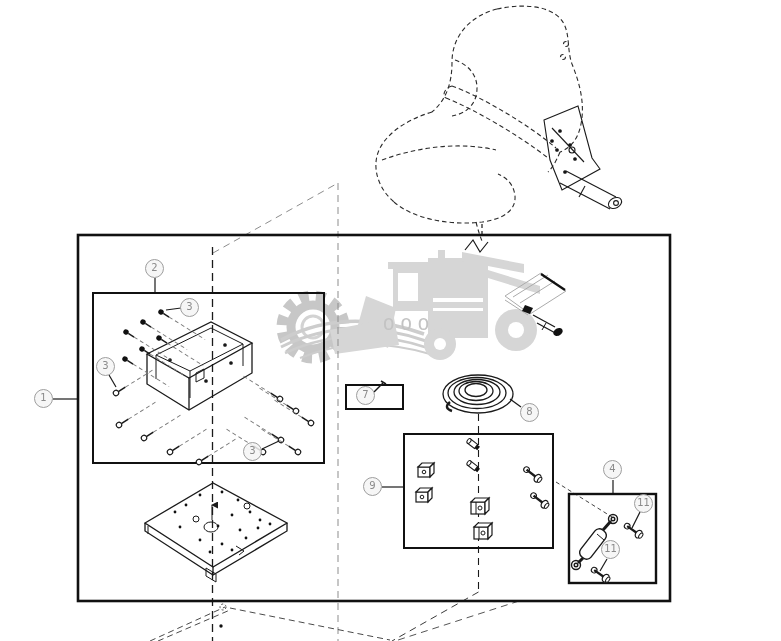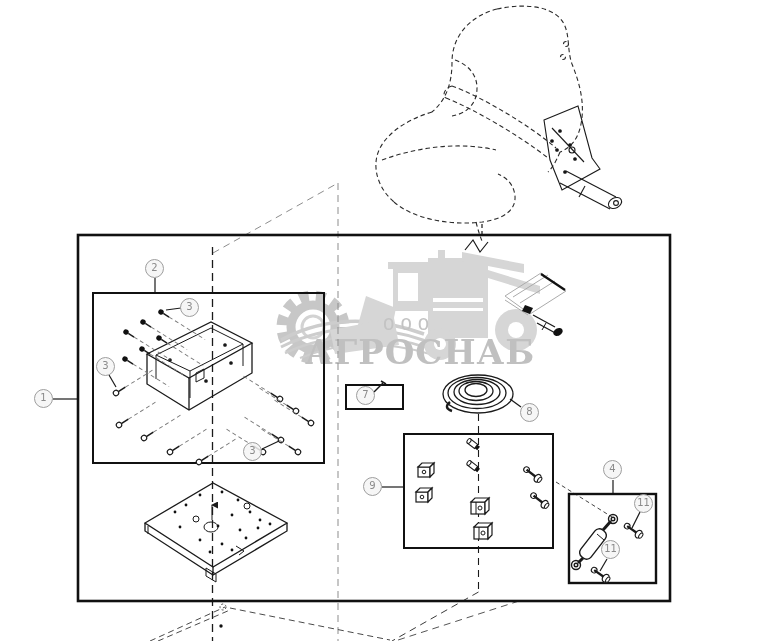--- a/index.html
+++ b/index.html
@@ -50,21 +50,20 @@
       <polygon points="366,296 396,308 388,348 356,332"></polygon>
       <polygon points="330,330 394,318 399,345 335,354"></polygon>
       <circle cx="516" cy="330" r="21"></circle>
       <circle cx="516" cy="330" r="8" fill="#ffffff"></circle>
       <circle cx="440" cy="344" r="16"></circle>
       <circle cx="440" cy="344" r="6" fill="#ffffff"></circle>
       <polygon points="488,270 540,286 540,294 488,278"></polygon>
     </g>
   </svg>
   <div class="wm-ooo">ООО</div>
-  <div class="wm-name">АГРОСНАБ</div>
 
   <svg width="781" height="641" style="z-index:3">
     <defs>
       <g id="g-screw">
         <circle r="2.7" fill="#ffffff" stroke="#1a1a1a" stroke-width="1.1"></circle>
         <line x1="2.7" y1="0" x2="11" y2="0" stroke="#1a1a1a" stroke-width="1.6"></line>
         <line x1="11" y1="0" x2="46" y2="0" stroke="#787878" stroke-width="0.9" stroke-dasharray="4 3"></line>
       </g>
       <g id="g-bolt">
         <circle r="2.7" fill="#111111"></circle>

